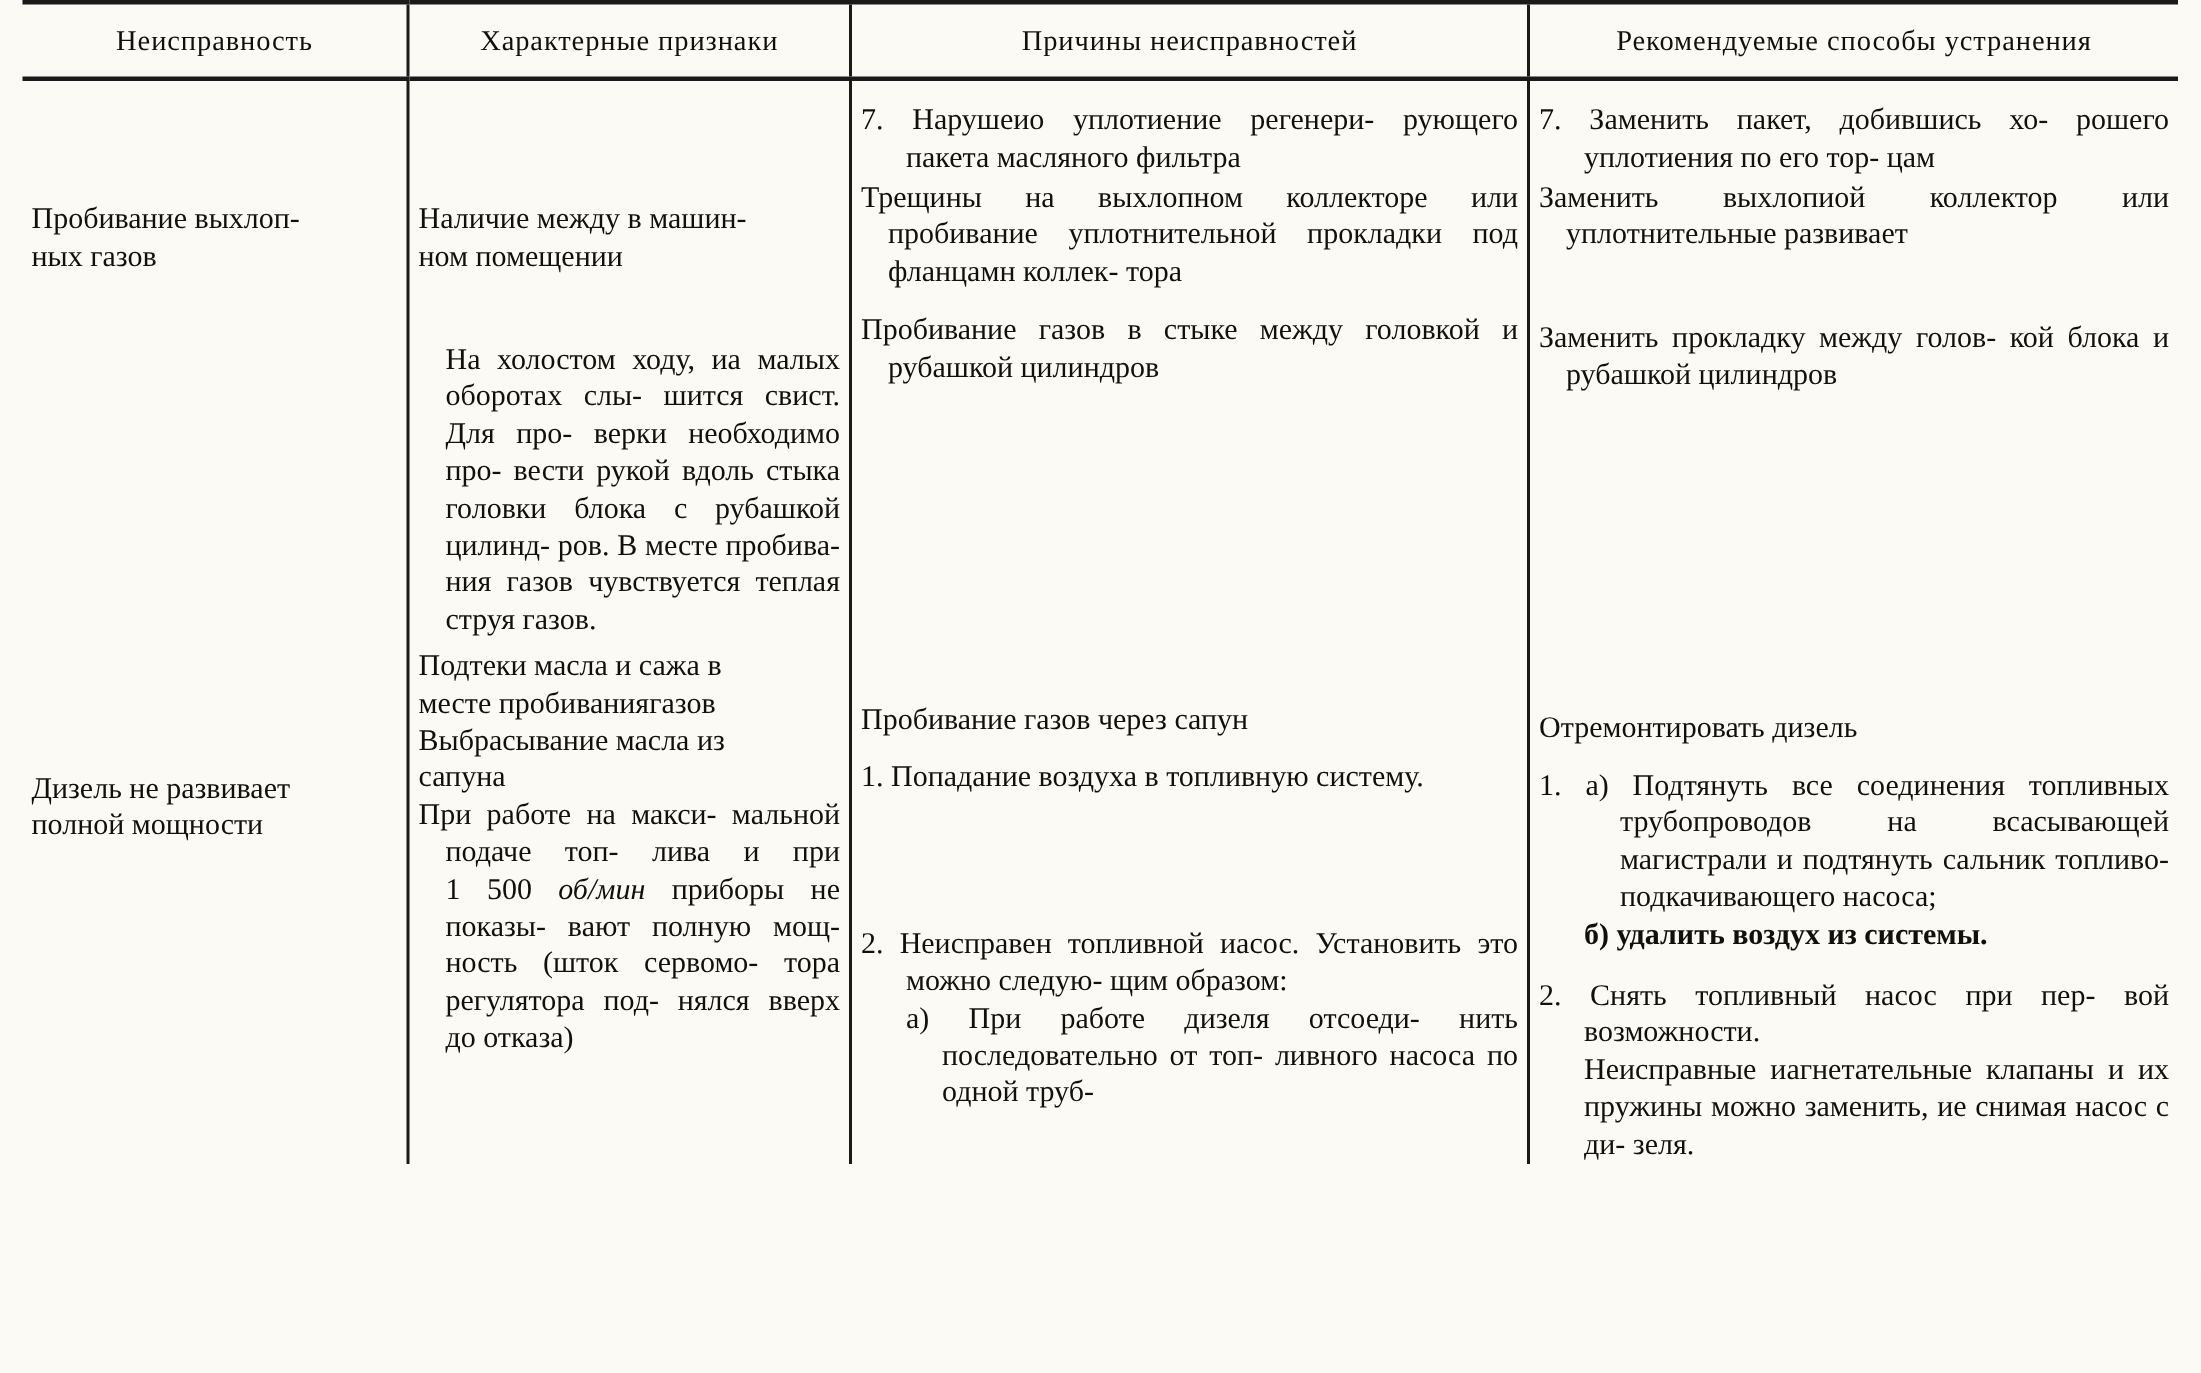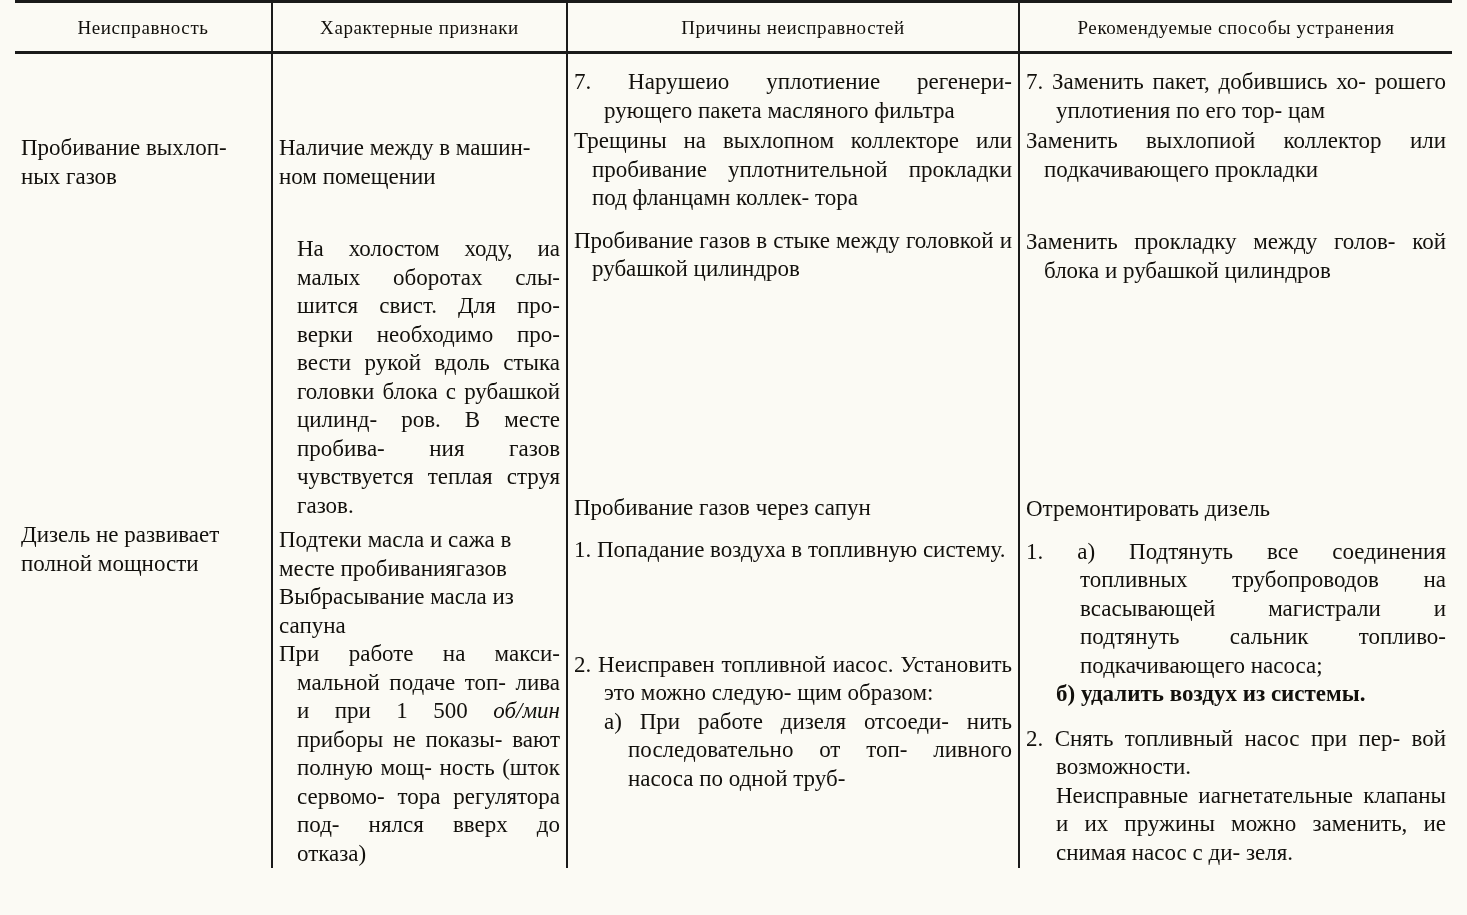--- a/index.html
+++ b/index.html
@@ -35,21 +35,21 @@
     font-size: 19px;
     letter-spacing: 0.6px;
     text-align: center;
     vertical-align: middle;
     font-family: "Liberation Serif", serif;
   }
   thead tr.head th.vsep { border-right: 2px solid #1a1a1a; }
   td.cell {
     vertical-align: top;
     padding: 0 6px;
-    font-size: 23px;
+    font-size: 20px;
     line-height: 1.24;
     border-right: 2px solid #1a1a1a;
   }
   td.cell.last { border-right: none; }
   col.c1 { width: 257px; }
   col.c2 { width: 295px; }
   col.c3 { width: 452px; }
   col.c4 { width: 433px; }
 
   .blk { margin: 0 0 0 0; }
@@ -124,21 +124,21 @@
           <div class="blk just sp-t-14" style="padding-left:18px; text-indent:-18px;">Пробивание газов в стыке между головкой и рубашкой цилиндров</div>
           <div class="blk sp-t-210">Пробивание газов через сапун</div>
           <div class="blk just indent-hang sp-t-14">1. Попадание воздуха в топливную систему.</div>
           <div class="blk just indent-hang sp-t-86">2. Неисправен топливной иасос. Установить это можно следую- щим образом:</div>
           <div class="blk just" style="padding-left:54px; text-indent:-24px; margin-top:0;">а) При работе дизеля отсоеди- нить последовательно от топ- ливного насоса по одной труб-</div>
         </td>
 
         <td class="cell last">
           <div class="topgap"></div>
           <div class="blk just indent-hang">7. Заменить пакет, добившись хо- рошего уплотиения по его тор- цам</div>
-          <div class="blk just" style="margin-top:2px; padding-left:18px; text-indent:-18px;">Заменить выхлопиой коллектор или подкачивающего прокладки</div>
+          <div class="blk just" style="margin-top:2px; padding-left:18px; text-indent:-18px;">Заменить выхлопиой коллектор или уплотнительные развивает</div>
           <div class="blk just sp-t-44" style="padding-left:18px; text-indent:-18px;">Заменить прокладку между голов- кой блока и рубашкой цилиндров</div>
           <div class="blk sp-t-210">Отремонтировать дизель</div>
           <div class="blk just" style="padding-left:54px; text-indent:-54px; margin-top:14px;">1. а) Подтянуть все соединения топливных трубопроводов на всасывающей магистрали и подтянуть сальник топливо- подкачивающего насоса;</div>
           <div class="blk just" style="padding-left:54px; text-indent:-24px;font-weight:bold;">б) удалить воздух из системы.</div>
           <div class="blk just indent-hang" style="margin-top:16px;">2. Снять топливный насос при пер- вой возможности.</div>
           <div class="blk just" style="padding-left:30px; text-indent:0;">Неисправные иагнетательные клапаны и их пружины можно заменить, ие снимая насос с ди- зеля.</div>
         </td>
 
       </tr>
     </tbody>

